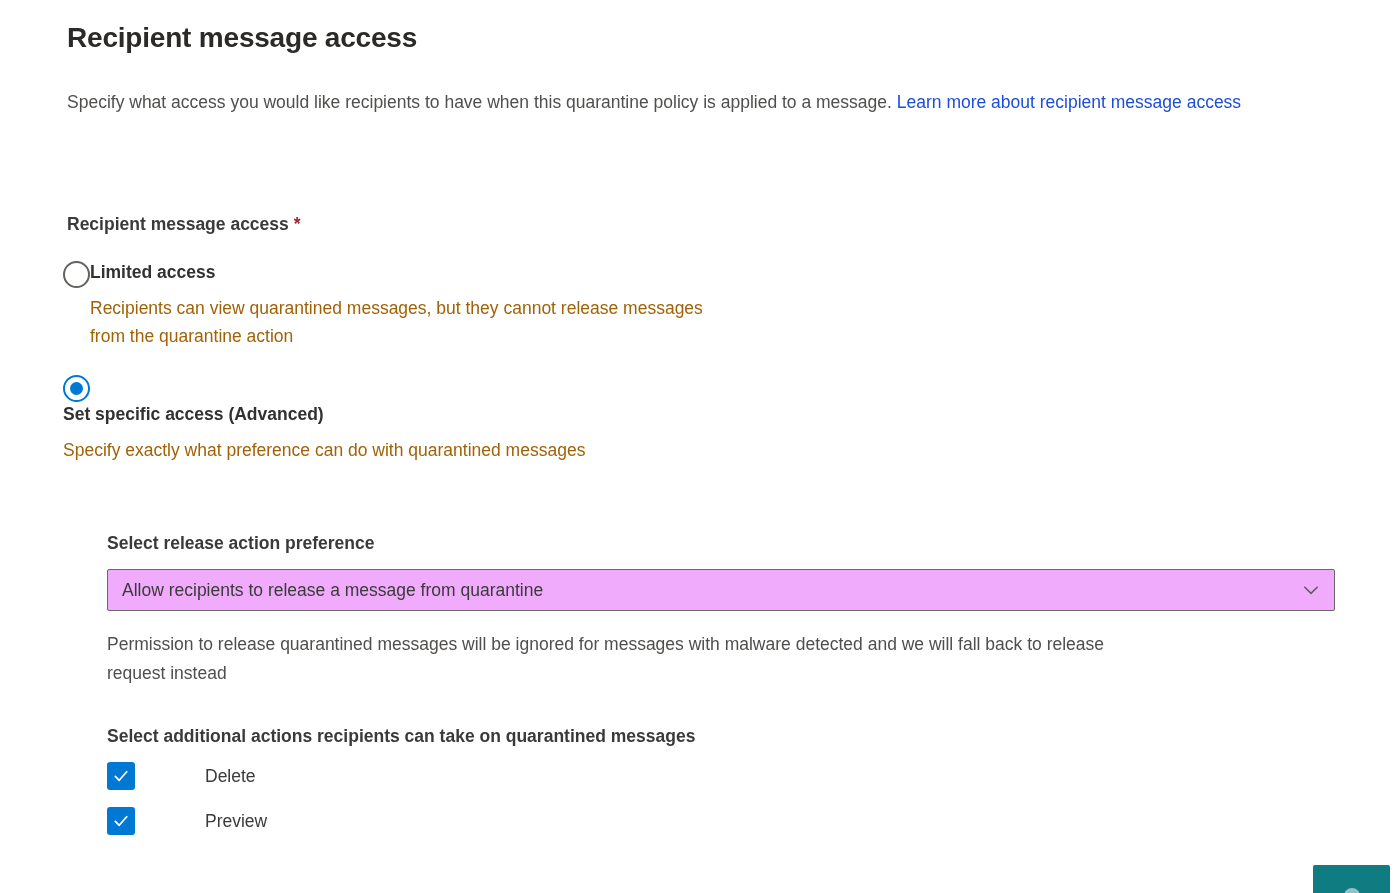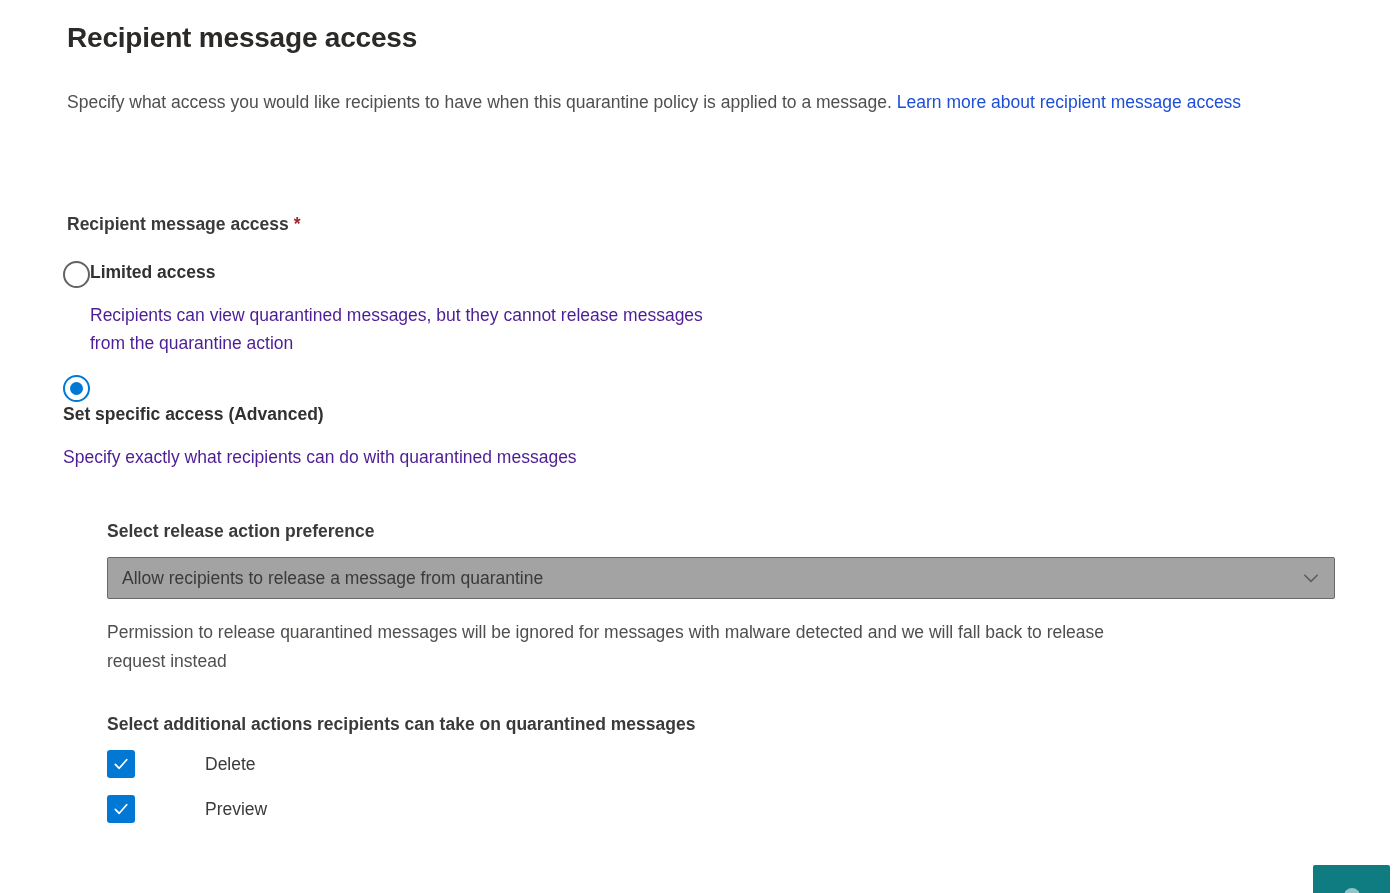--- a/index.html
+++ b/index.html
@@ -19,25 +19,25 @@
   .req{color:#a4262c;margin-left:5px;font-weight:600;}
 
   .option{display:flex;cursor:pointer;}
   #option1{left:63px;top:260px;}
   #option2{left:63px;top:374px;flex-direction:column;}
   .radio{width:23px;height:23px;border:2px solid #64625f;border-radius:50%;background:#fff;
          flex:none;margin-top:1px;display:flex;align-items:center;justify-content:center;}
   .radio.selected{border-color:#0078d4;}
   .radio .dot{width:13px;height:13px;border-radius:50%;background:#0078d4;}
   .opt-label{font-size:17.5px;font-weight:700;line-height:25px;color:#323130;}
-  .opt-desc{font-size:17.5px;line-height:28px;color:#4c1d95;margin-top:16px;}
+  .opt-desc{font-size:17.5px;line-height:28px;color:#a16207;margin-top:9px;}
 
   #advanced{left:107px;top:518px;width:1228px;}
-  .section-label{font-size:17.5px;font-weight:600;color:#3b3a39;line-height:26px;}
-  #dropdown{margin-top:13px;height:42px;border:1px solid #6b6965;border-radius:2px;background:#a3a3a3;
+  .section-label{font-size:17.5px;font-weight:600;color:#3b3a39;line-height:26px;margin-top:12px;}
+  #dropdown{margin-top:13px;height:42px;border:1px solid #6b6965;border-radius:2px;background:#f0abfc;
             display:flex;align-items:center;justify-content:space-between;
             padding:0 14px;font-size:17.5px;color:#3b3a39;cursor:pointer;box-sizing:border-box;}
   #dropdown svg{flex:none;margin-left:12px;}
   #note{margin-top:19px;font-size:17.5px;line-height:29px;color:#514f4d;}
   #additional-label{margin-top:35px;}
   #checkboxes{margin-top:13px;display:flex;flex-direction:column;gap:17px;}
   .cb-row{display:flex;align-items:center;cursor:pointer;gap:48px;}
   .cb{width:28px;height:28px;border-radius:3px;flex:none;box-sizing:border-box;
       display:flex;align-items:center;justify-content:center;}
   .cb.checked{background:#0078d4;}
@@ -69,21 +69,21 @@
   </div>
 </div>
 
 <div class="abs option" id="option2">
   <span class="radio selected">
       <span class="dot"></span>
     </span>
   <div>
     <div class="opt-label">Set specific access (Advanced)</div>
     <div class="opt-desc">
-      <div>Specify exactly what recipients can do with quarantined messages</div>
+      <div>Specify exactly what preference can do with quarantined messages</div>
     </div>
   </div>
 </div>
 
 <div class="abs" id="advanced">
 
   <div class="section-label">Select release action preference</div>
 
   <div id="dropdown">
     <span>Allow recipients to release a message from quarantine</span>

